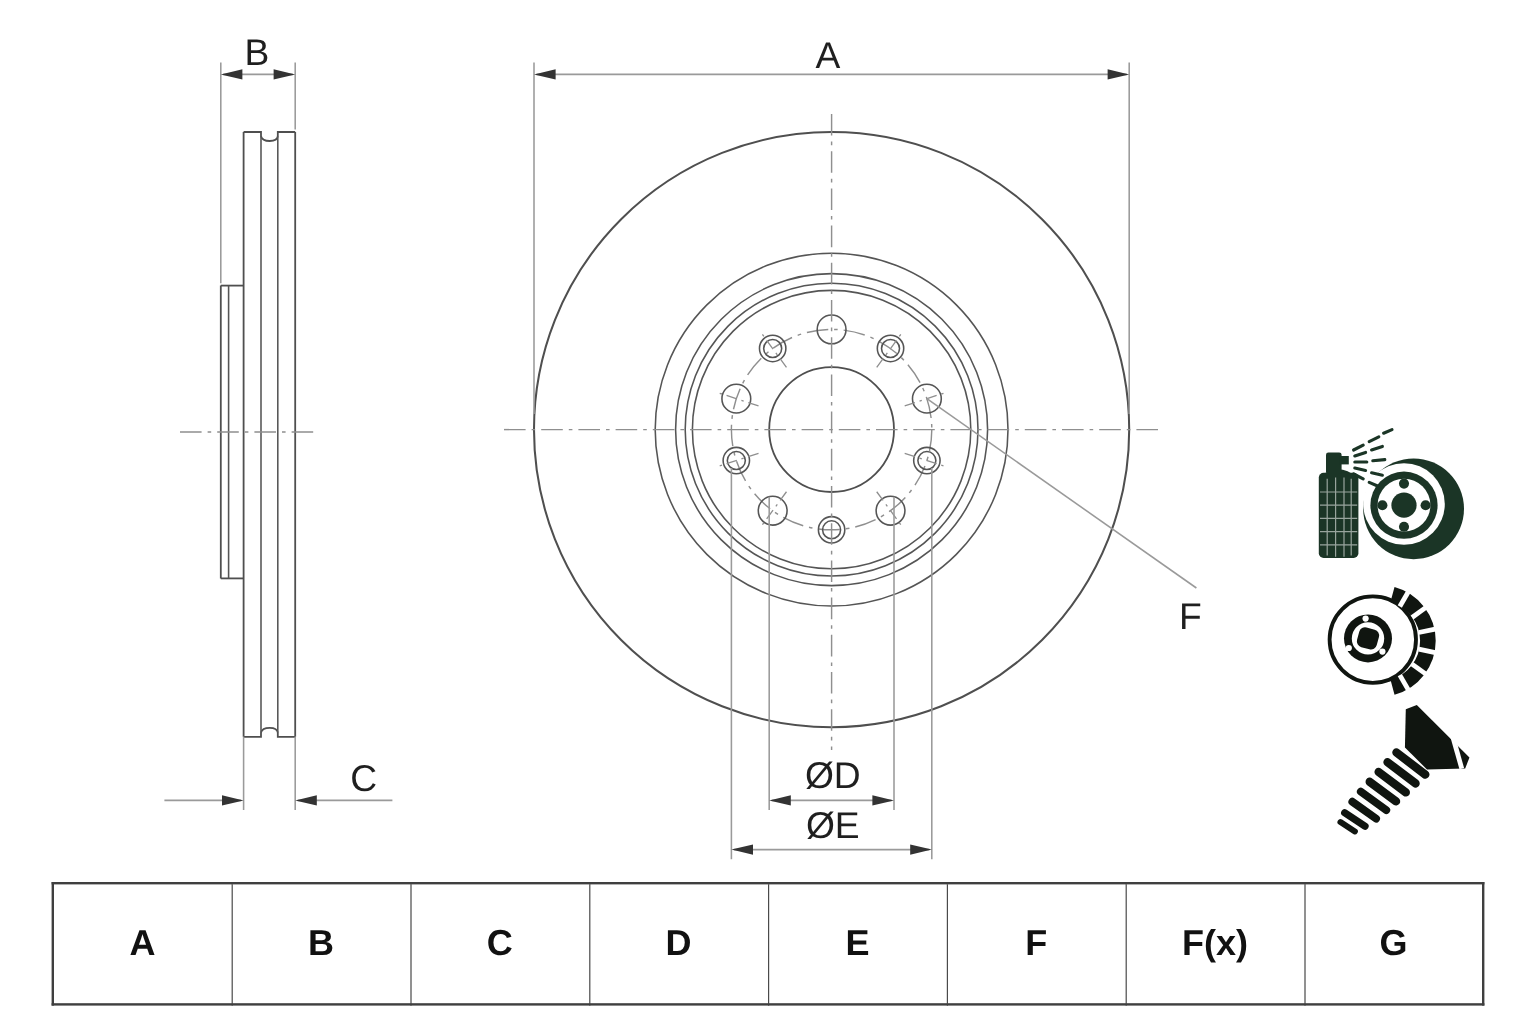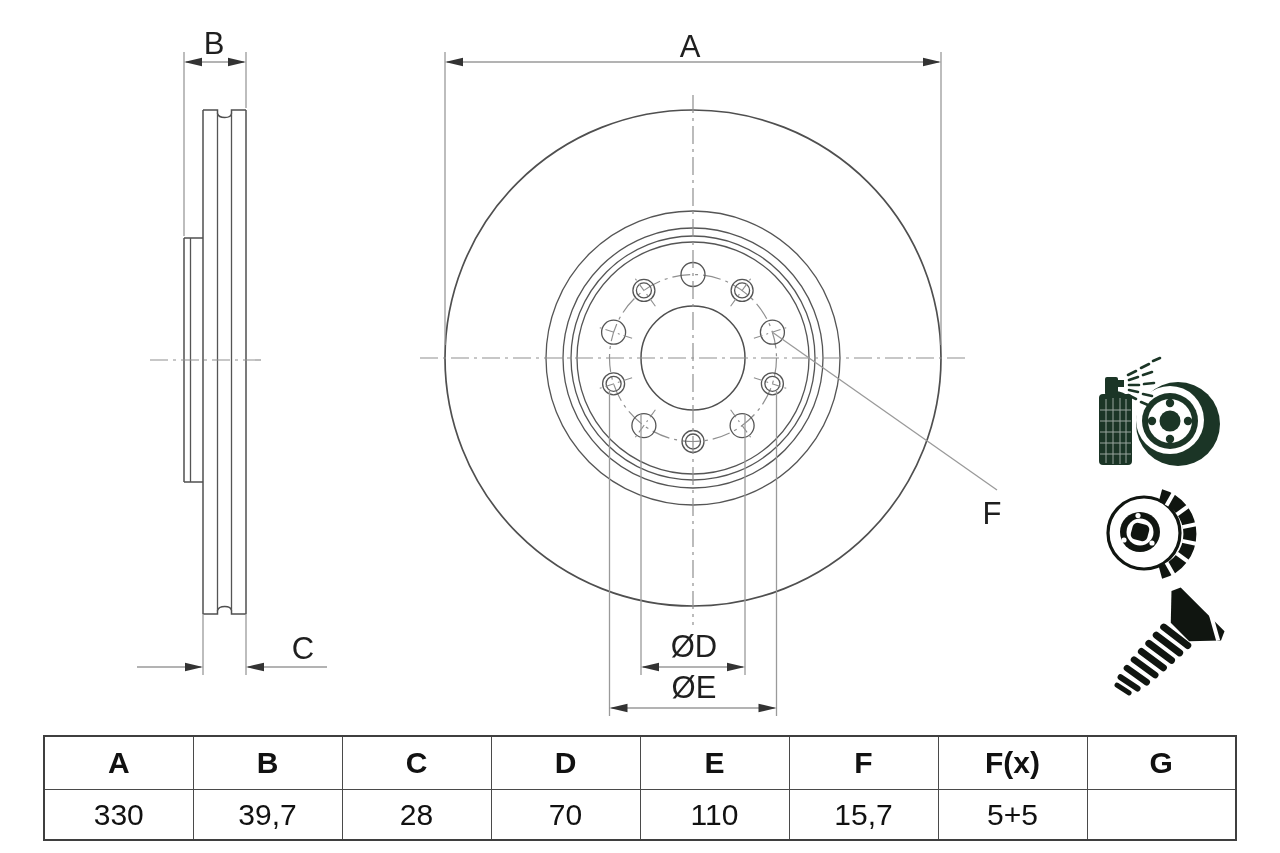--- a/index.html
+++ b/index.html
@@ -221,26 +221,16 @@
         <tr>
       <th>A</th>
       <th>B</th>
       <th>C</th>
       <th>D</th>
       <th>E</th>
       <th>F</th>
       <th>F(x)</th>
       <th>G</th>
     </tr>
-    <tr>
-      <td>330</td>
-      <td>39,7</td>
-      <td>28</td>
-      <td>70</td>
-      <td>110</td>
-      <td>15,7</td>
-      <td>5+5</td>
-      <td></td>
-    </tr>
   </tbody>
     </table>
 
 </div>
 
 </body></html>

